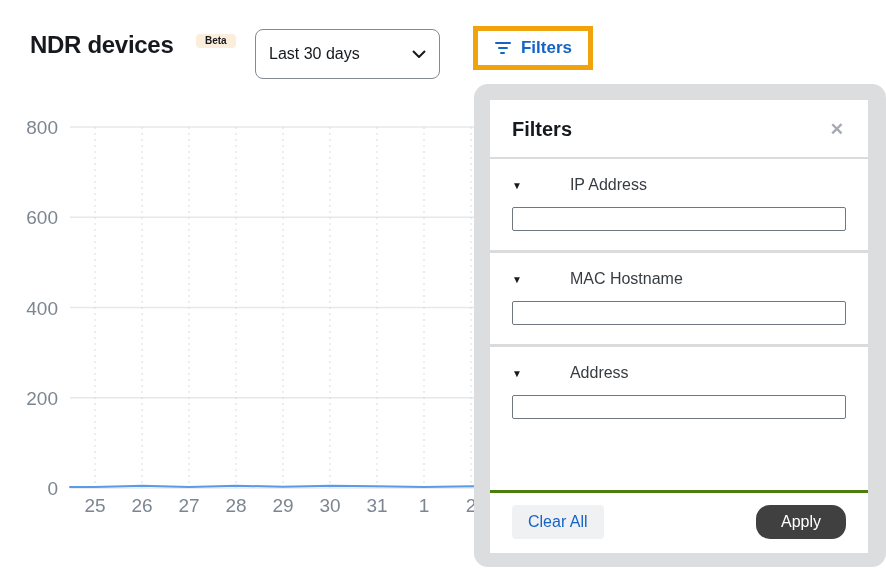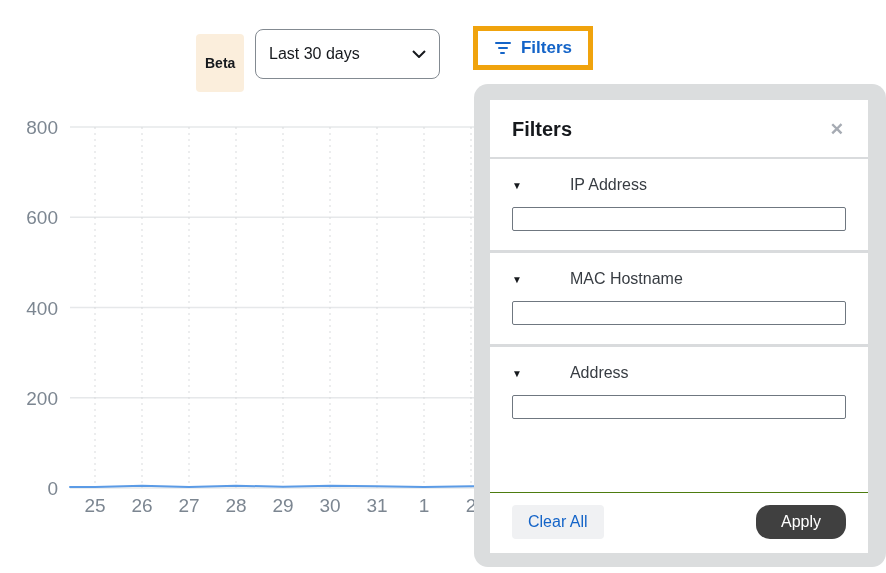--- a/index.html
+++ b/index.html
@@ -10,22 +10,22 @@
   }
 
   
   .page-title {
     position: absolute; left: 30px; top: 31px;
     font-size: 24px; font-weight: bold; color: #16191d; letter-spacing: -0.3px;
   }
   .beta-badge {
     position: absolute; left: 196px; top: 34px;
     background: #fbeedc; color: #16191d;
-    font-size: 14px; font-weight: bold;
-    padding: 22px 9px; border-radius: 4px; line-height: 1;
+    font-size: 10px; font-weight: bold;
+    padding: 2px 9px; border-radius: 4px; line-height: 1;
   }
   .time-range-select {
     position: absolute; left: 255px; top: 29px;
     width: 185px; height: 50px;
     background: #ffffff; border: 1px solid #838a91; border-radius: 8px;
     display: flex; align-items: center; justify-content: space-between;
     padding: 0 13px; cursor: pointer;
   }
   .time-range-select .value { font-size: 16px; color: #16191d; }
 
@@ -78,40 +78,41 @@
   }
   .section-header .tri { font-size: 10px; color: #16191d; }
   .section-header .sec-label { font-size: 16px; color: #373c42; margin-left: 40px; }
   .filter-section input {
     margin-top: 13px; width: 100%; height: 24px;
     border: 1px solid #6f7780; border-radius: 2px; background: #ffffff;
     font-size: 14px; padding: 0 6px; font-family: "Liberation Sans", sans-serif;
   }
   .panel-spacer { flex: 1; }
   .panel-footer {
-    border-top: 1px solid #4d7c0f;
+    border-top: 3px solid #4d7c0f;
     display: flex; align-items: center; justify-content: space-between;
     padding: 12px 22px 14px;
   }
   .clear-all-btn {
     background: #f0f1f3; color: #1464c8; border: none; cursor: pointer;
     font-size: 16px; padding: 8px 16px; border-radius: 4px;
     font-family: "Liberation Sans", sans-serif;
   }
   .apply-btn {
     background: #404040; color: #ffffff; border: none; cursor: pointer;
     font-size: 16px; padding: 8px 25px; border-radius: 14px;
     font-family: "Liberation Sans", sans-serif;
   }
 </style>
 </head>
 <body>
 
 <div class="screen">
 
+  <div class="page-title">NDR devices</div>
   <div class="beta-badge">Beta</div>
 
   <div class="time-range-select">
     <span class="value">Last 30 days</span>
     <svg width="14" height="8" viewBox="0 0 14 8">
       <polyline points="1,1 7,7 13,1" fill="none" stroke="#16191d" stroke-width="2"></polyline>
     </svg>
   </div>
 
   <svg class="chart-svg" width="886" height="440" viewBox="0 0 886 440">

